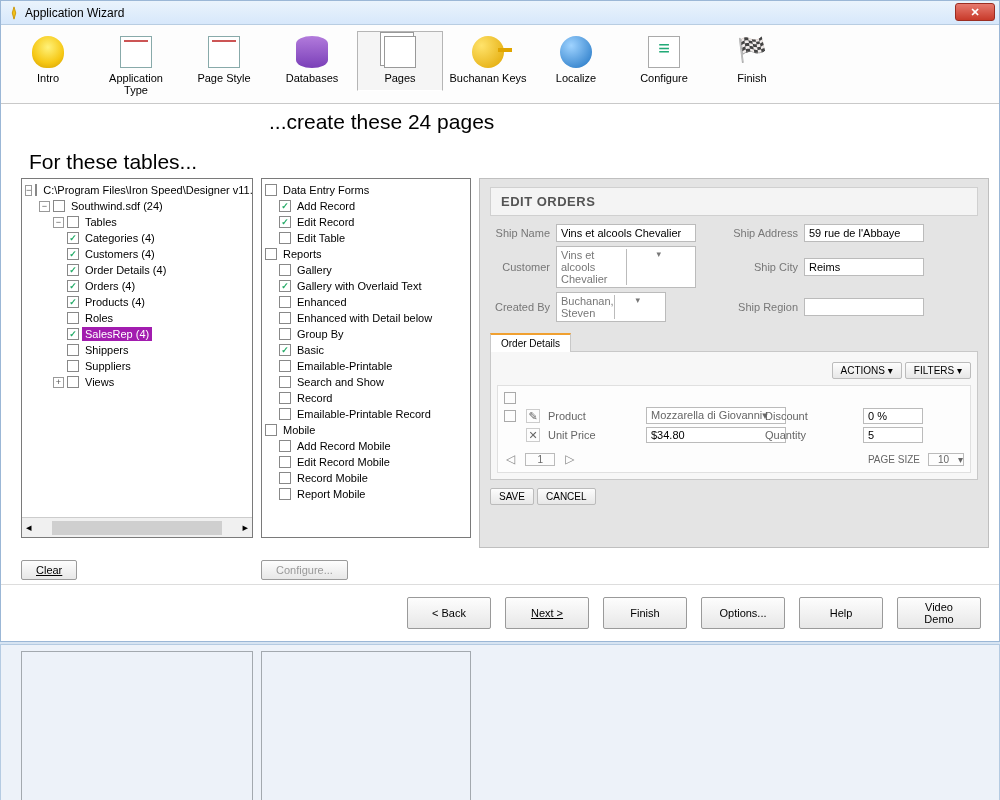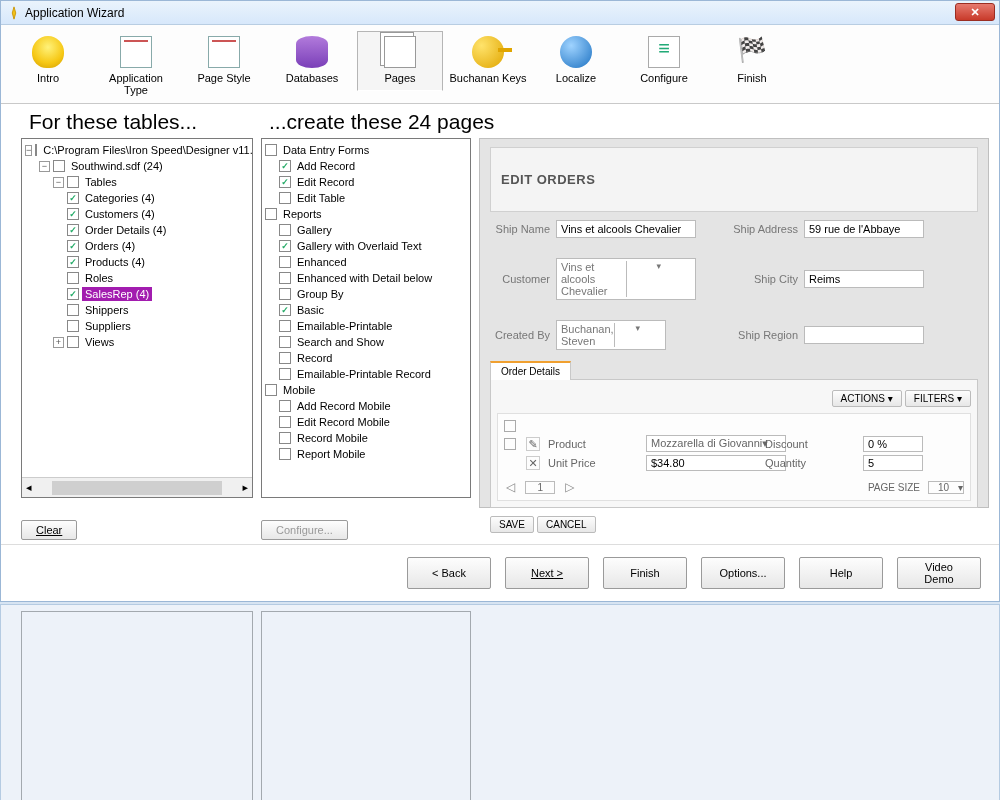--- a/index.html
+++ b/index.html
@@ -11,21 +11,21 @@
 .titlebar .title { font-size: 12px; color: #000; }
 .titlebar .close-btn { position: absolute; right: 4px; top: 2px; width: 40px; height: 18px; background: linear-gradient(#e67a6f,#c83a2a); border: 1px solid #9a2d22; border-radius: 3px; display:flex; align-items:center; justify-content:center; color:#fff; font-weight:bold; }
 
 .toolbar { display:flex; align-items:flex-start; background:#fdfdfd; border-bottom:1px solid #c9c9c9; padding:6px 4px 0 4px; gap: 2px; }
 .tb-item { width: 86px; text-align:center; font-size:11px; padding:4px 2px 6px 2px; border:1px solid transparent; cursor:default; }
 .tb-item.active { border:1px solid #b5b5b5; background:#f5f5f5; border-bottom:1px solid #fff; }
 .tb-item .ticon { width: 32px; height: 32px; margin: 0 auto 4px auto; }
 .tb-item .tlabel { display:block; }
 
 .headings { display:flex; padding: 6px 18px 4px 28px; font-size: 21px; font-family: Arial; }
-.headings .h1 { flex: 0 0 240px; }
+.headings .h1 { flex: 0 0 240px; margin-top: 40px; }
 .headings .h2 { }
 
 .main { display:flex; padding: 0 10px 6px 20px; gap: 8px; }
 
 .treebox { border:1px solid #7a7a7a; background:#fff; height: 360px; position:relative; }
 .tree1 { width: 232px; }
 .tree2 { width: 210px; }
 .tree-scroll { overflow:auto; height: 338px; padding: 3px 3px; font-size:11px; white-space:nowrap; }
 .tree-sb { height: 20px; border-top:1px solid #ccc; display:flex; align-items:center; background:#f0f0f0; }
 .tree-sb .thumb { background:#cfcfcf; height:14px; margin:0 16px; flex:1; }
@@ -40,22 +40,22 @@
 .ind2 { padding-left: 28px; }
 .ind3 { padding-left: 42px; }
 
 .below-tree { display:flex; gap:8px; padding: 6px 10px 4px 20px; }
 .below-tree .col1 { width: 232px; }
 .below-tree .col2 { width: 210px; }
 .btn { background: linear-gradient(#fdfdfd,#e7e7e7); border:1px solid #9a9a9a; padding: 3px 14px; font-size:11px; border-radius:2px; }
 .btn:disabled, .btn.disabled { color:#999; }
 
 .preview { flex:1; background:#e4e4e4; border:1px solid #bfbfbf; padding: 8px 10px; min-width: 0; height: 370px; position:relative; }
-.pv-head { background:#f4f4f4; border:1px solid #d0d0d0; padding:24px 10px; font-size:13px; font-weight:bold; color:#555; letter-spacing:0.5px; }
-.pv-form { padding:8px 2px 4px 2px; display:grid; grid-template-columns: 58px 140px 20px 70px 120px; gap: 20px 6px; font-size:11px; color:#777; align-items:center; }
+.pv-head { background:#f4f4f4; border:1px solid #d0d0d0; padding:6px 10px; font-size:13px; font-weight:bold; color:#555; letter-spacing:0.5px; }
+.pv-form { padding:8px 2px 4px 2px; display:grid; grid-template-columns: 58px 140px 20px 70px 120px; gap: 4px 6px; font-size:11px; color:#777; align-items:center; }
 .pv-form .flabel { text-align:right; }
 .pv-form input, .pv-form .combo { border:1px solid #bbb; padding:2px 4px; font-size:11px; background:#fff; width:100%; }
 .pv-form .combo { display:flex; }
 .pv-form .combo span { flex:1; }
 .pv-form .combo .dd { width:14px; border-left:1px solid #bbb; text-align:center; font-size:9px; }
 
 .tabrow { margin-top:6px; }
 .tab { display:inline-block; border:1px solid #c8c8c8; border-bottom:none; padding:3px 10px; background:#fff; font-size:10px; position:relative; top:1px; border-top:2px solid #f0a030; }
 .detail-panel { border:1px solid #c8c8c8; background:#f7f7f7; padding:6px; }
 .detail-toolbar { text-align:right; padding:4px 0 6px 0; }

